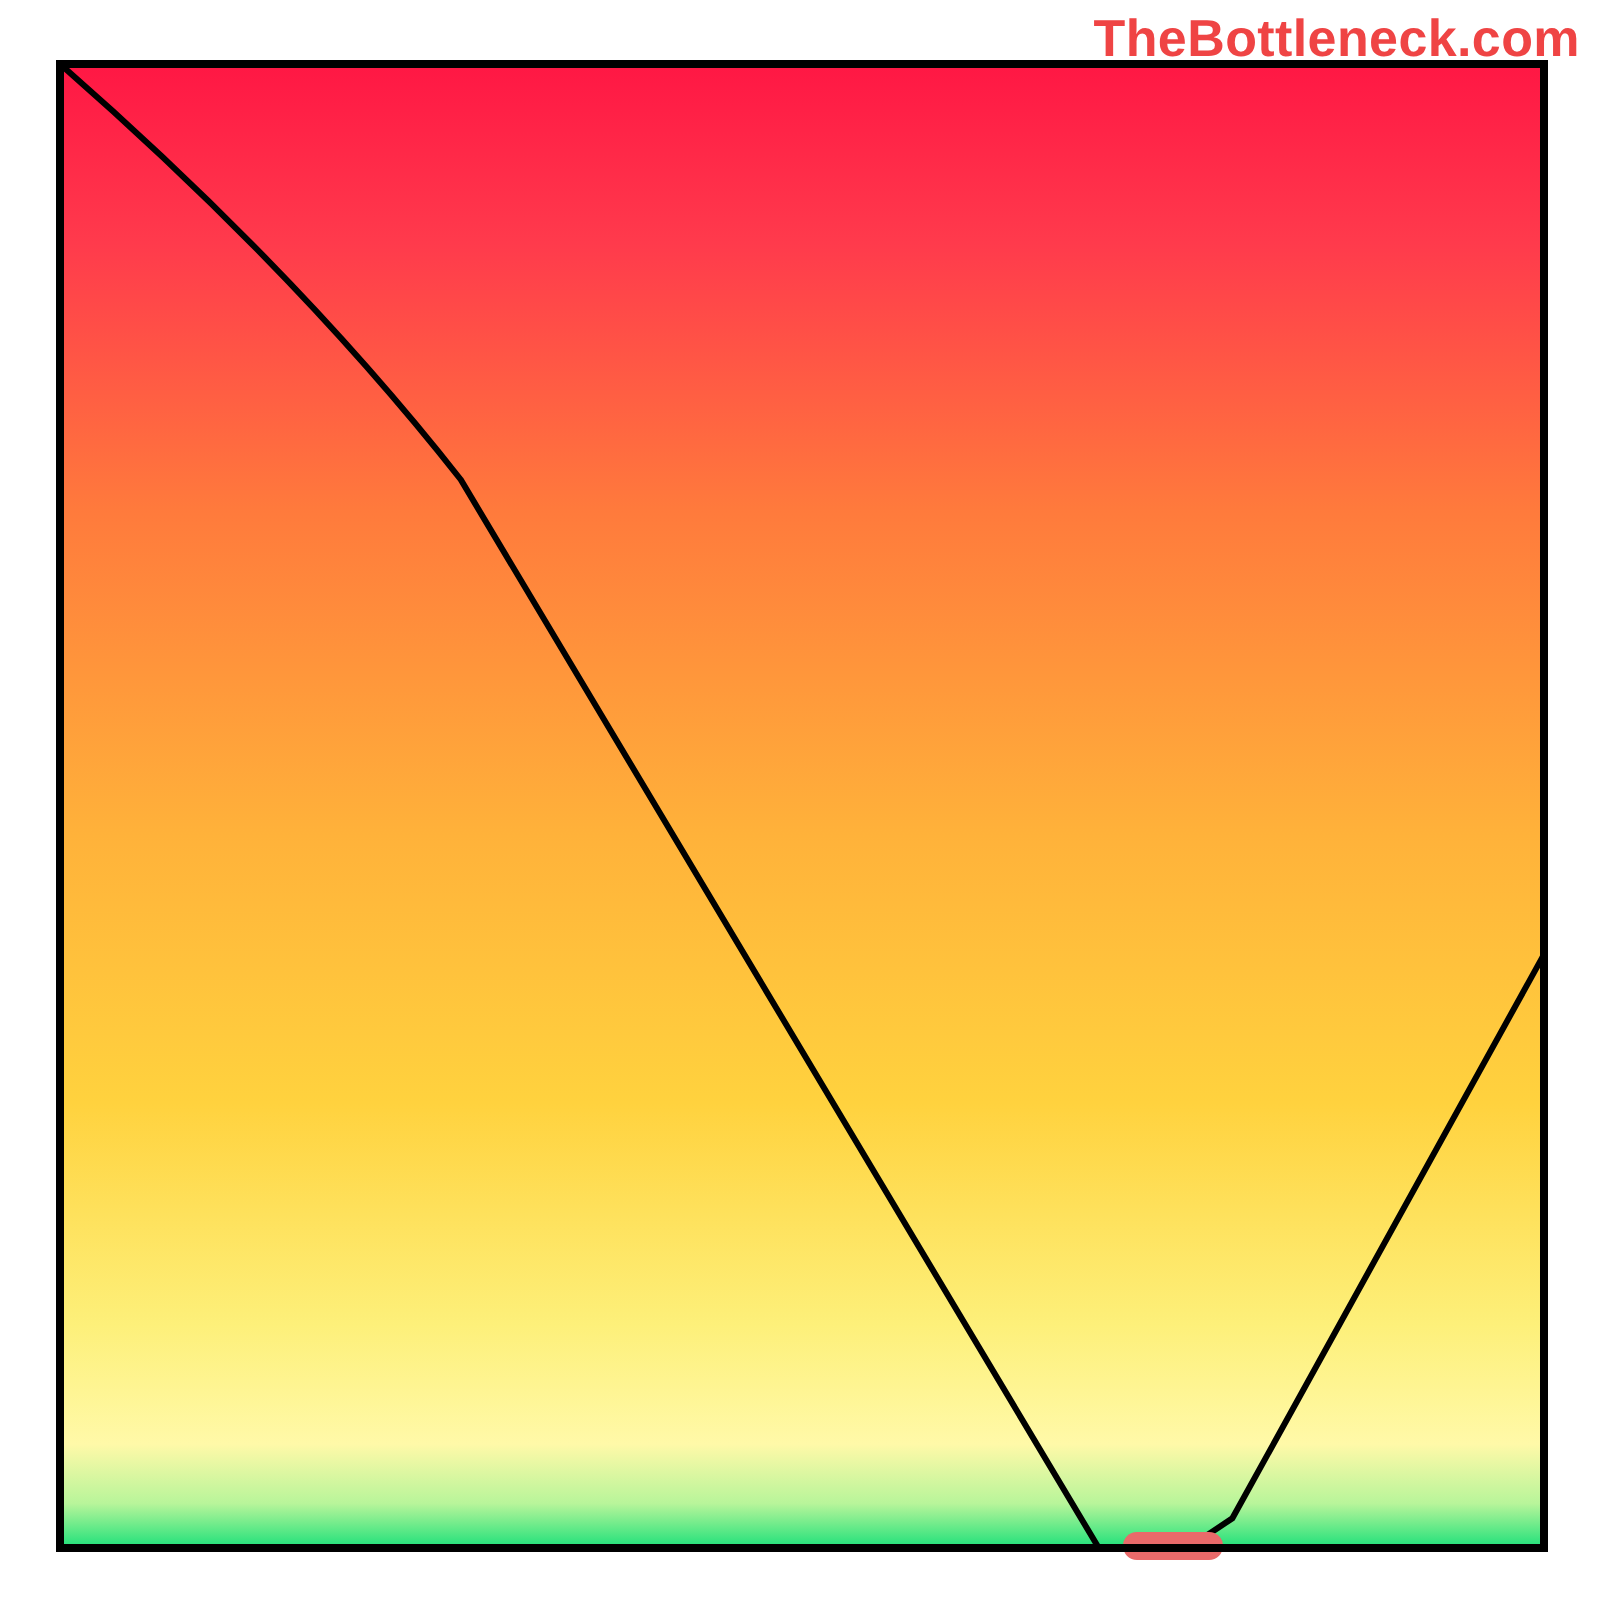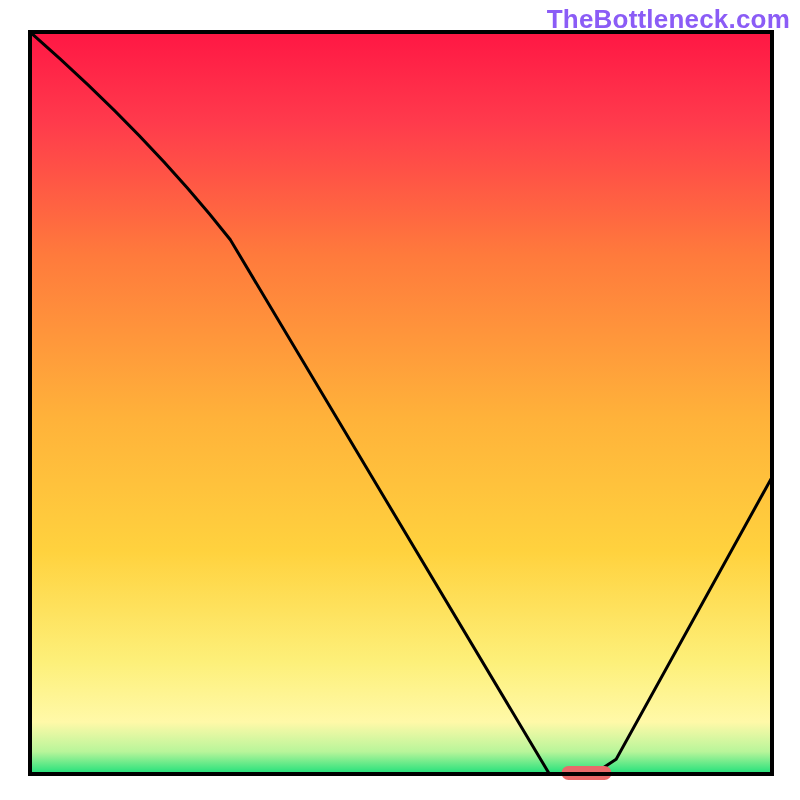--- a/index.html
+++ b/index.html
@@ -15,21 +15,21 @@
     position: relative;
     width: 800px;
     height: 800px;
   }
   .watermark {
     position: absolute;
     top: 4px;
     right: 10px;
     font-size: 26px;
     font-weight: 600;
-    color: #8b5cf6;
+    color: #ef4444;
     letter-spacing: 0.2px;
   }
   svg.plot {
     position: absolute;
     top: 0;
     left: 0;
     width: 800px;
     height: 800px;
   }
 </style>

